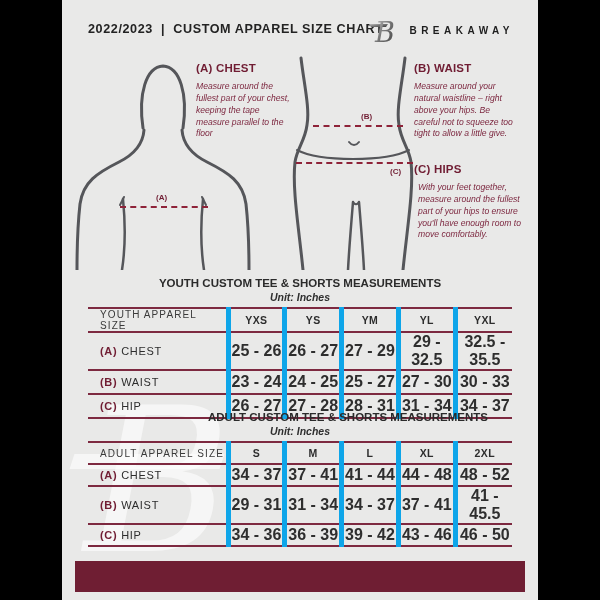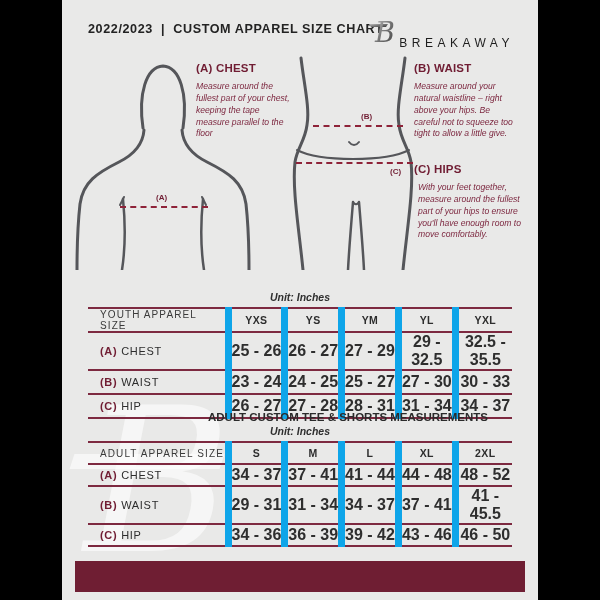--- a/index.html
+++ b/index.html
@@ -3,42 +3,42 @@
 <meta charset="utf-8">
 <style>
   html,body{margin:0;padding:0;background:#000;}
   .stage{position:relative;width:600px;height:600px;background:#000;overflow:hidden;
          font-family:"Liberation Sans",sans-serif;}
   .page{position:absolute;left:62px;top:0;width:476px;height:600px;background:#e9e9e8;overflow:hidden;}
 
   
   .hdr-title{position:absolute;left:26px;top:21px;font-size:13px;font-weight:bold;color:#232323;
              letter-spacing:.6px;white-space:pre;transform:scaleX(.97);transform-origin:left top;z-index:3;}
-  .brand{position:absolute;right:24px;top:36px;font-size:12px;font-weight:normal;color:#1e1e1e;
+  .brand{position:absolute;right:24px;top:25px;font-size:10px;font-weight:bold;color:#1e1e1e;
          letter-spacing:4.5px;z-index:3;white-space:nowrap;}
   .logo{position:absolute;left:306px;top:15px;z-index:3;}
 
   
   .guide-head{position:absolute;font-size:11.5px;font-weight:bold;color:#701d33;letter-spacing:.2px;z-index:2;}
   .guide-body{position:absolute;font-size:8.6px;font-style:italic;color:#7d2840;line-height:1.38;z-index:2;}
   .fig{position:absolute;z-index:1;}
   .dash{position:absolute;border-top:2px dashed #8e2339;z-index:2;}
   .dlabel{position:absolute;font-size:8px;font-weight:bold;color:#701d33;z-index:2;}
 
   
   .sec-title{position:absolute;left:0;width:476px;text-align:center;font-size:11.5px;font-weight:bold;
              color:#2b2b2b;z-index:2;}
   .sec-unit{position:absolute;left:0;width:476px;text-align:center;font-size:10.5px;font-weight:600;
             font-style:italic;color:#2f2f2f;z-index:2;}
 
   
   .size-table{position:absolute;left:26px;width:424px;border-collapse:collapse;table-layout:fixed;z-index:2;}
   .size-table td{padding:0;border-top:2px solid #7d2940;}
   .size-table tr:last-child td{border-bottom:2px solid #7d2940;}
-  .size-table td.val{border-left:7px solid #0ea5e9;}
+  .size-table td.val{border-left:5px solid #0ea5e9;}
   .youth tr{height:24px;}
   .adult tr{height:22px;}
   .hdr-label{font-size:10px;color:#3a3a3a;letter-spacing:1.1px;padding-left:12px !important;text-align:left;}
   .hdr-size{font-size:10.5px;font-weight:bold;color:#2d2d2d;text-align:center;letter-spacing:.4px;}
   .row-label{font-size:11px;color:#2d2d2d;letter-spacing:.7px;padding-left:12px !important;text-align:left;}
   .pfx{font-weight:bold;color:#701d33;}
   .cell-val{font-size:16px;font-weight:600;color:#2e2e2e;text-align:center;}
 
   
   .watermark{position:absolute;left:22px;top:382px;z-index:0;color:rgba(255,255,255,.6);
@@ -105,20 +105,21 @@
 
     <div class="guide-head" style="left:134px;top:62px;">(A) CHEST</div>
     <div class="guide-body" style="left:134px;top:81px;width:96px;">Measure around the fullest part of your chest, keeping the tape measure parallel to the floor</div>
 
     <div class="guide-head" style="left:352px;top:62px;">(B) WAIST</div>
     <div class="guide-body" style="left:352px;top:81px;width:102px;">Measure around your natural waistline – right above your hips. Be careful not to squeeze too tight to allow a little give.</div>
 
     <div class="guide-head" style="left:352px;top:163px;">(C) HIPS</div>
     <div class="guide-body" style="left:356px;top:182px;width:104px;">With your feet together, measure around the fullest part of your hips to ensure you'll have enough room to move comfortably.</div>
 
+    <div class="sec-title" style="top:277px;">YOUTH CUSTOM TEE &amp; SHORTS MEASUREMENTS</div>
     <div class="sec-unit" style="top:291px;">Unit: Inches</div>
 
     <table class="size-table youth" style="top:307px;">
       <colgroup>
           <col style="width:140px">
           <col style="width:56.8px">
           <col style="width:56.8px">
           <col style="width:56.8px">
           <col style="width:56.8px">
           <col style="width:56.8px">

